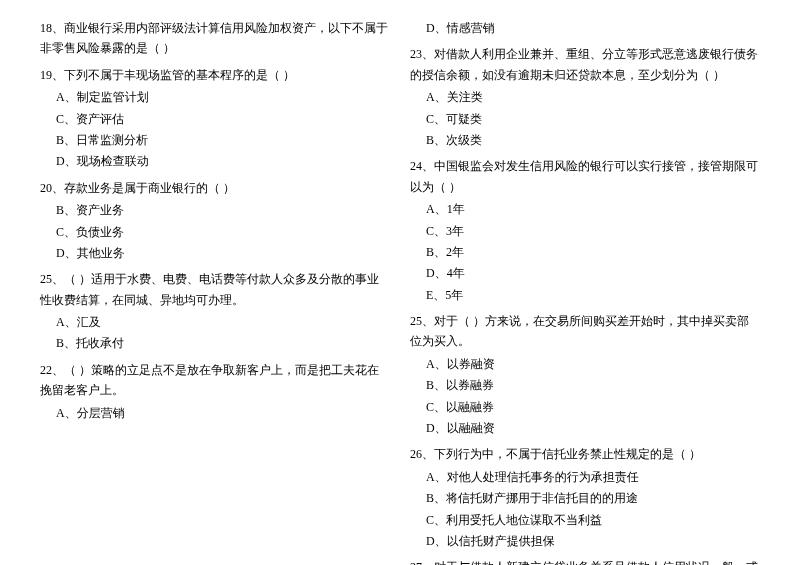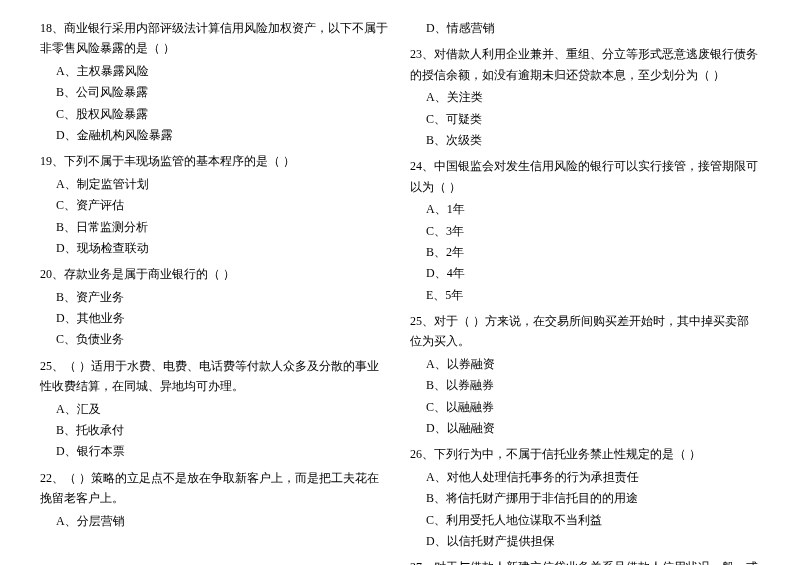--- a/index.html
+++ b/index.html
@@ -44,53 +44,46 @@
 </head>
 <body>
 
 <div class="page-content">
   <div class="two-col">
 
     <div class="left-col">
 
       <div class="question-block">
         <div class="question-text">18、商业银行采用内部评级法计算信用风险加权资产，以下不属于非零售风险暴露的是（  ）</div>
-        <div class="options">
-          <div class="option-item">A、主权暴露风险</div>
-          <div class="option-item">B、公司风险暴露</div>
-          <div class="option-item">C、股权风险暴露</div>
-          <div class="option-item">D、金融机构风险暴露</div>
-        </div>
       </div>
 
       <div class="question-block">
         <div class="question-text">19、下列不属于丰现场监管的基本程序的是（    ）</div>
         <div class="options">
           <div class="option-item">A、制定监管计划</div>
           <div class="option-item">C、资产评估</div>
           <div class="option-item">B、日常监测分析</div>
           <div class="option-item">D、现场检查联动</div>
         </div>
       </div>
 
       <div class="question-block">
         <div class="question-text">20、存款业务是属于商业银行的（    ）</div>
         <div class="options">
           <div class="option-item">B、资产业务</div>
+          <div class="option-item">C、负债业务</div>
           <div class="option-item">D、其他业务</div>
-          <div class="option-item">C、负债业务</div>
         </div>
       </div>
 
       <div class="question-block">
         <div class="question-text">25、（    ）适用于水费、电费、电话费等付款人众多及分散的事业性收费结算，在同城、异地均可办理。</div>
         <div class="options">
           <div class="option-item">A、汇及</div>
           <div class="option-item">B、托收承付</div>
-          <div class="option-item">D、银行本票</div>
         </div>
       </div>
 
       <div class="question-block">
         <div class="question-text">22、（    ）策略的立足点不是放在争取新客户上，而是把工夫花在挽留老客户上。</div>
         <div class="options">
           <div class="option-item">A、分层营销</div>
 
         </div>
       </div>

